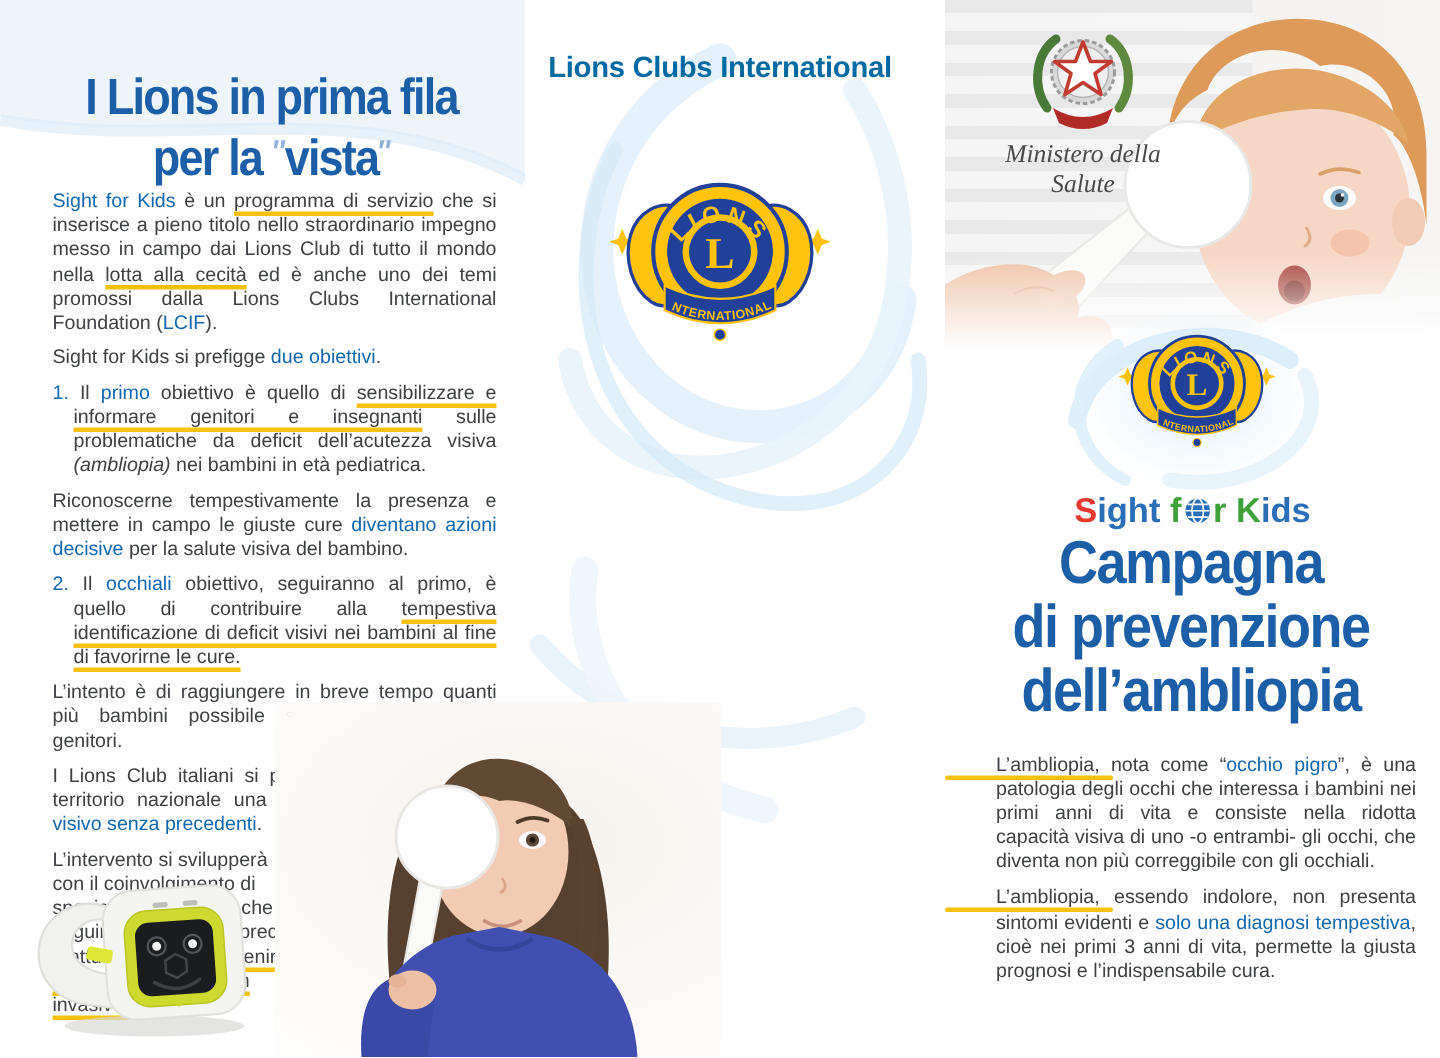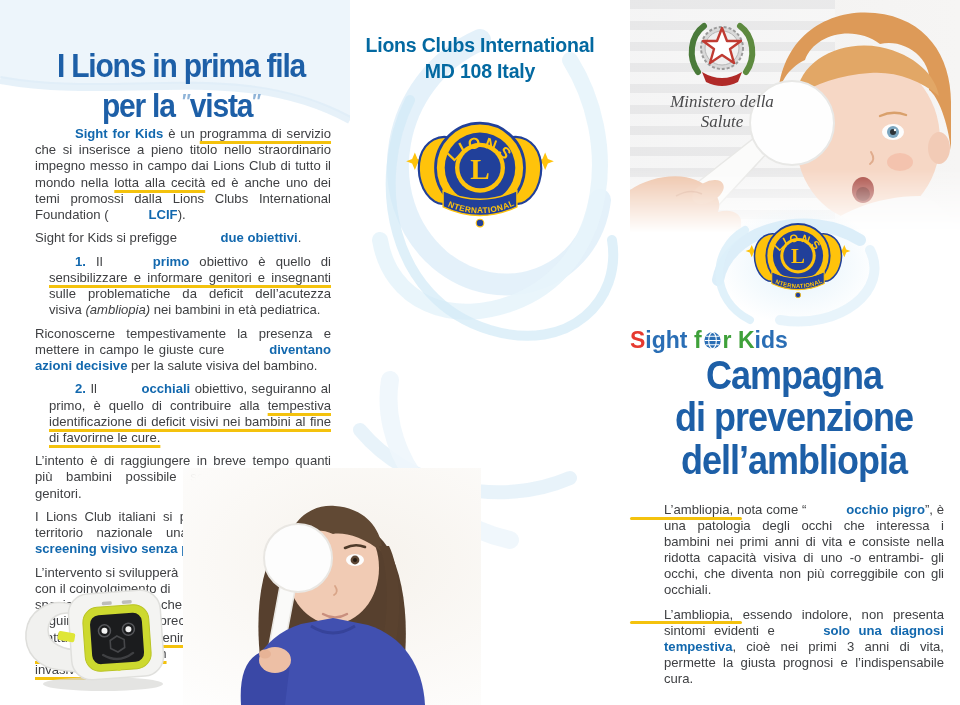--- a/index.html
+++ b/index.html
@@ -17,21 +17,21 @@
   
   .ltitle{left:30px;top:48px;width:302px;text-align:center;color:var(--blue);
      font-weight:bold;font-size:30px;line-height:31px;letter-spacing:-1.2px;
      transform:scaleY(1.13);transform-origin:top center;}
   .ltitle .tq{color:#8fb4d8;font-size:0.62em;vertical-align:0.42em;letter-spacing:-1px;}
   .lbody{left:35px;top:126px;width:296px;color:var(--ink);font-size:13.1px;
      line-height:1.24;text-align:justify;}
   .lbody p{margin:0 0 7px 0;}
   .lbody p.item{padding-left:14px;text-indent:-14px;}
   .lbody p.narrow{width:168px;text-align:left;}
-  .bb{color:var(--bblue);font-weight:bold;margin-left:40px;}
+  .bb{color:var(--bblue);font-weight:normal;}
   .uy{text-decoration:underline;text-decoration-color:var(--yellow);
       text-decoration-thickness:2.5px;text-underline-offset:3px;}
   .it{font-style:italic;}
   
   .midhead{left:338px;top:32px;width:284px;text-align:center;color:#0369a1;
      font-weight:bold;font-size:19.5px;line-height:26px;letter-spacing:-0.2px;}
   .biglogo{left:404px;top:98px;width:152px;height:146px;}
   .smalllogo{left:744px;top:206px;width:108px;height:104px;}
   
   .photo{overflow:hidden;}
@@ -45,21 +45,21 @@
   .girlphoto{left:183px;top:468px;width:298px;height:237px;
      background:radial-gradient(120% 100% at 60% 40%,#f6f2ec 0%,#ffffff 85%);
      -webkit-mask-image:radial-gradient(115% 115% at 55% 55%,#000 62%,transparent 97%);
      mask-image:radial-gradient(115% 115% at 55% 55%,#000 62%,transparent 97%);}
   .devphoto{left:18px;top:578px;width:165px;height:118px;}
   
   .ministry{left:652px;top:14px;width:140px;height:98px;text-align:center;}
   .ministry .mname{font-family:"Liberation Serif",serif;font-style:italic;
      color:#4a4a4c;font-size:17px;margin-top:-4px;}
   
-  .sfkrow{left:630px;top:326px;width:330px;text-align:left;font-weight:bold;
+  .sfkrow{left:630px;top:326px;width:330px;text-align:center;font-weight:bold;
      font-size:23px;letter-spacing:0;line-height:28px;}
   .sfkrow .c-red{color:#e6392f;} .sfkrow .c-blue{color:#2a6eb5;} .sfkrow .c-green{color:#3fa13a;}
   .sfk-globe{display:inline-block;width:19px;height:19px;vertical-align:-2px;margin:0 1px;}
   .rtitle{left:628px;top:354px;width:332px;text-align:center;color:var(--blue);
      font-weight:bold;font-size:36px;line-height:38px;letter-spacing:-1px;
      transform:scaleY(1.12);transform-origin:top center;}
   .rbody{left:664px;top:502px;width:280px;color:var(--ink);font-size:13.1px;
      line-height:1.23;text-align:justify;}
   .rbody p{margin:0 0 8px 0;position:relative;}
   .rbody p::before{content:"";position:absolute;left:-34px;top:14.5px;width:112px;
@@ -167,21 +167,20 @@
         <polygon points="99,58 106,62 106,70 99,74 92,70 92,62" fill="none" stroke="#46474a" stroke-width="1.6"></polygon>
         <path d="M84,76 Q99,86 114,76" fill="none" stroke="#3f4043" stroke-width="2.4" stroke-linecap="round"></path>
         <circle cx="99" cy="91" r="2" fill="#cdd92f"></circle>
       </g>
       <rect x="40" y="54" width="17" height="9" rx="2" fill="#dfe636" transform="rotate(10 48 58)"></rect>
     </svg>
   </div>
 
   <div class="abs midhead">
     <div>Lions Clubs International</div>
-    <div>MD 108 Italy</div>
   </div>
 
   <svg class="abs biglogo" viewBox="0 0 140 130">
     <use href="#lionsE"></use>
   </svg>
 
   <div class="abs photo babyphoto">
     <div class="babybg"></div>
     <div class="blinds"></div>
     <svg viewBox="0 0 330 235" width="330" height="235" style="position:absolute;left:0;top:0;">

